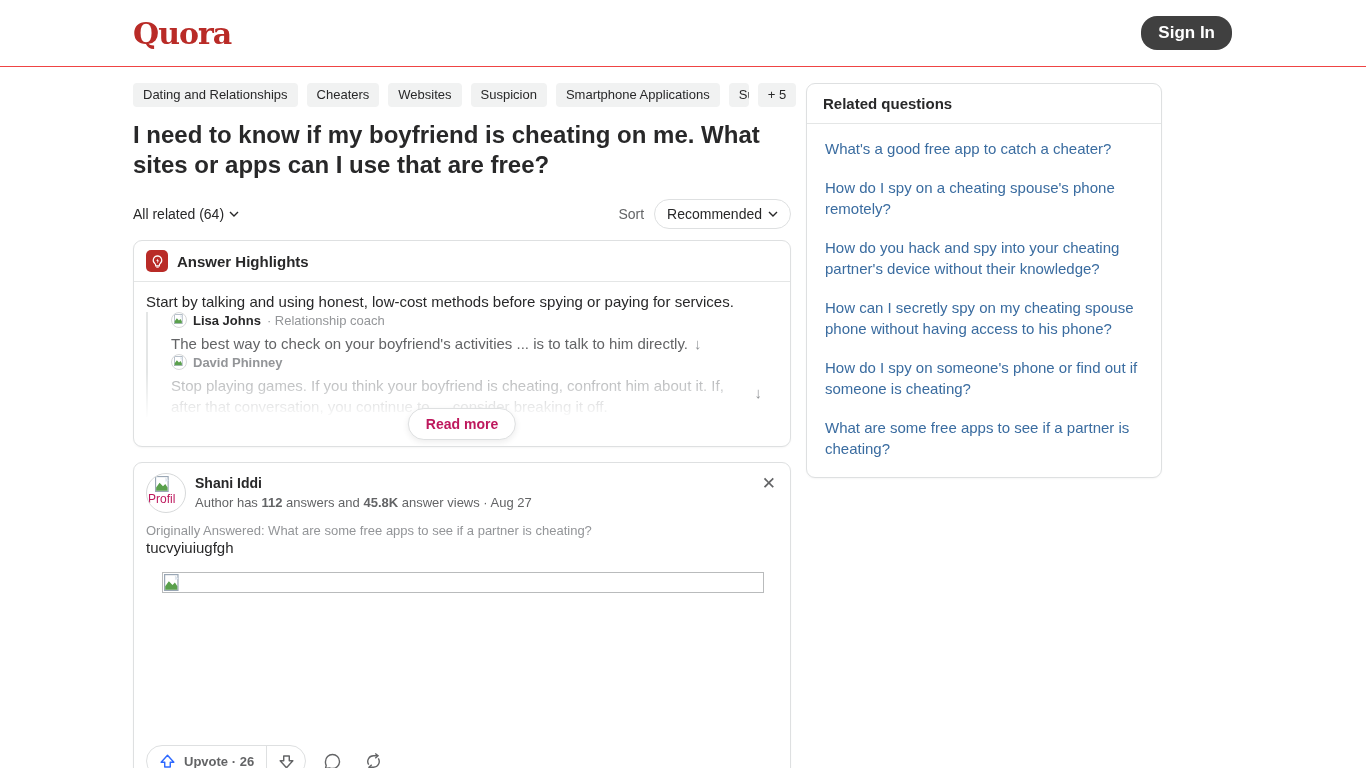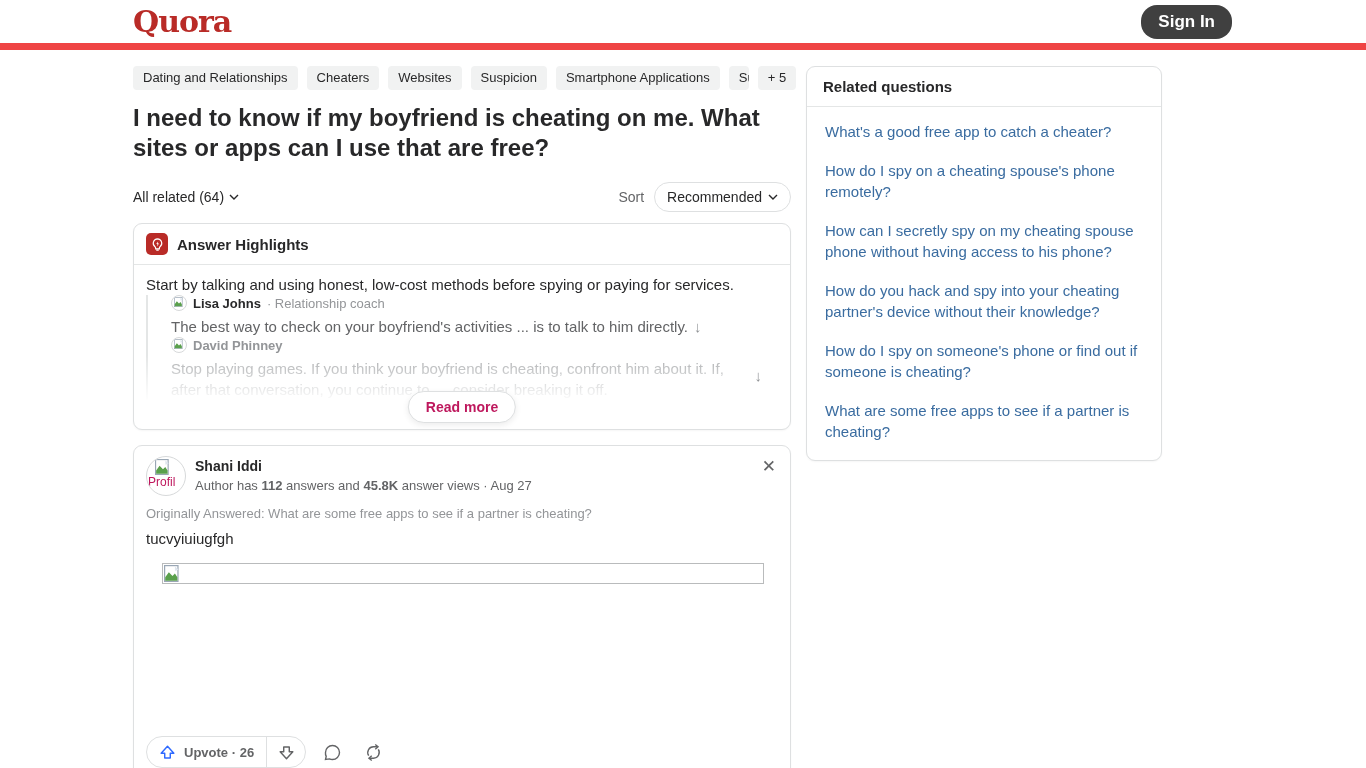--- a/index.html
+++ b/index.html
@@ -1,21 +1,21 @@
 <!DOCTYPE html>
 <html><head>
 <meta charset="utf-8">
 <style>
   * { box-sizing: border-box; margin: 0; padding: 0; }
   html, body { width: 1366px; height: 768px; overflow: hidden; background: #fff;
     font-family: "Liberation Sans", sans-serif; color: #282829; }
 
   
-  .topbar { height: 50px; display: flex; align-items: center; justify-content: space-between;
-    padding: 0 134px 0 133px; border-bottom: 7px solid #ef4444; background: #fff; }
+  .topbar { height: 67px; display: flex; align-items: center; justify-content: space-between;
+    padding: 0 134px 0 133px; border-bottom: 1px solid #ef4444; background: #fff; }
   .logo { font-family: "DejaVu Serif", serif; font-weight: 700; font-size: 30px;
     color: #b92b27; letter-spacing: -1px; cursor: pointer; }
   .signin-btn { background: #404040; color: #fff; font-weight: 700; font-size: 17px;
     border: none; border-radius: 16px; padding: 7px 17px; cursor: pointer; }
 
   
   .content { display: flex; gap: 15px; padding: 16px 0 0 133px; align-items: flex-start; }
   .main-col { width: 658px; flex: none; }
   .side-col { width: 356px; flex: none; }
 
@@ -71,21 +71,21 @@
   .avatar-broken { width: 40px; height: 40px; border-radius: 50%; border: 1px solid #d7d9da;
     overflow: hidden; position: relative; flex: none; font-size: 12px; color: #be185d; cursor: pointer; text-align: center; }
   .avatar-broken .alt { position: absolute; left: 1px; top: 18px; white-space: nowrap; }
   .avatar-broken svg { position: absolute; left: 8px; top: 2px; }
   .ans-author { font-size: 14px; font-weight: 700; line-height: 17px; margin-top: 2px; cursor: pointer; }
   .ans-cred { font-size: 13px; color: #636466; margin-top: 3px; }
   .ans-cred b { color: #636466; }
   .close-x { position: absolute; top: 12px; right: 14px; color: #636466; font-size: 17px;
     line-height: 17px; cursor: pointer; }
   .ans-origin { font-size: 13px; color: #939598; margin-top: 10px; cursor: pointer; }
-  .ans-body { font-size: 15px; line-height: 20px; margin-top: 8px; color: #282829; }
+  .ans-body { font-size: 15px; line-height: 20px; color: #282829; }
   .broken-img-box { margin-top: 14px; margin-left: 16px; width: 602px; height: 21px;
     border: 1px solid #b9bbbc; display: flex; align-items: flex-start; padding: 1px; }
   .ans-spacer { height: 152px; }
   .action-bar { display: flex; align-items: center; gap: 12px; }
   .vote-pill { display: flex; align-items: center; border: 1px solid #dee0e1; border-radius: 17px;
     height: 32px; overflow: hidden; background: #fff; }
   .upvote-seg { display: flex; align-items: center; gap: 7px; padding: 0 12px 0 11px;
     cursor: pointer; height: 100%; }
   .upvote-text { font-size: 13px; font-weight: 700; color: #636466; }
   .vote-div { width: 1px; height: 100%; background: #dee0e1; }
@@ -249,21 +249,21 @@
       </div>
     </div>
   </div>
 
   <div class="side-col">
     <div class="card rq-card">
       <div class="rq-header">Related questions</div>
       <div class="rq-list">
         <a class="rq-item">What's a good free app to catch a cheater?</a>
         <a class="rq-item">How do I spy on a cheating spouse's phone remotely?</a>
+        <a class="rq-item">How do you hack and spy into your cheating partner's device without their knowledge?</a>
         <a class="rq-item">How can I secretly spy on my cheating spouse phone without having access to his phone?</a>
-        <a class="rq-item">How do you hack and spy into your cheating partner's device without their knowledge?</a>
         <a class="rq-item">How do I spy on someone's phone or find out if someone is cheating?</a>
         <a class="rq-item">What are some free apps to see if a partner is cheating?</a>
       </div>
     </div>
   </div>
 
 </div>
 
 </body></html>

